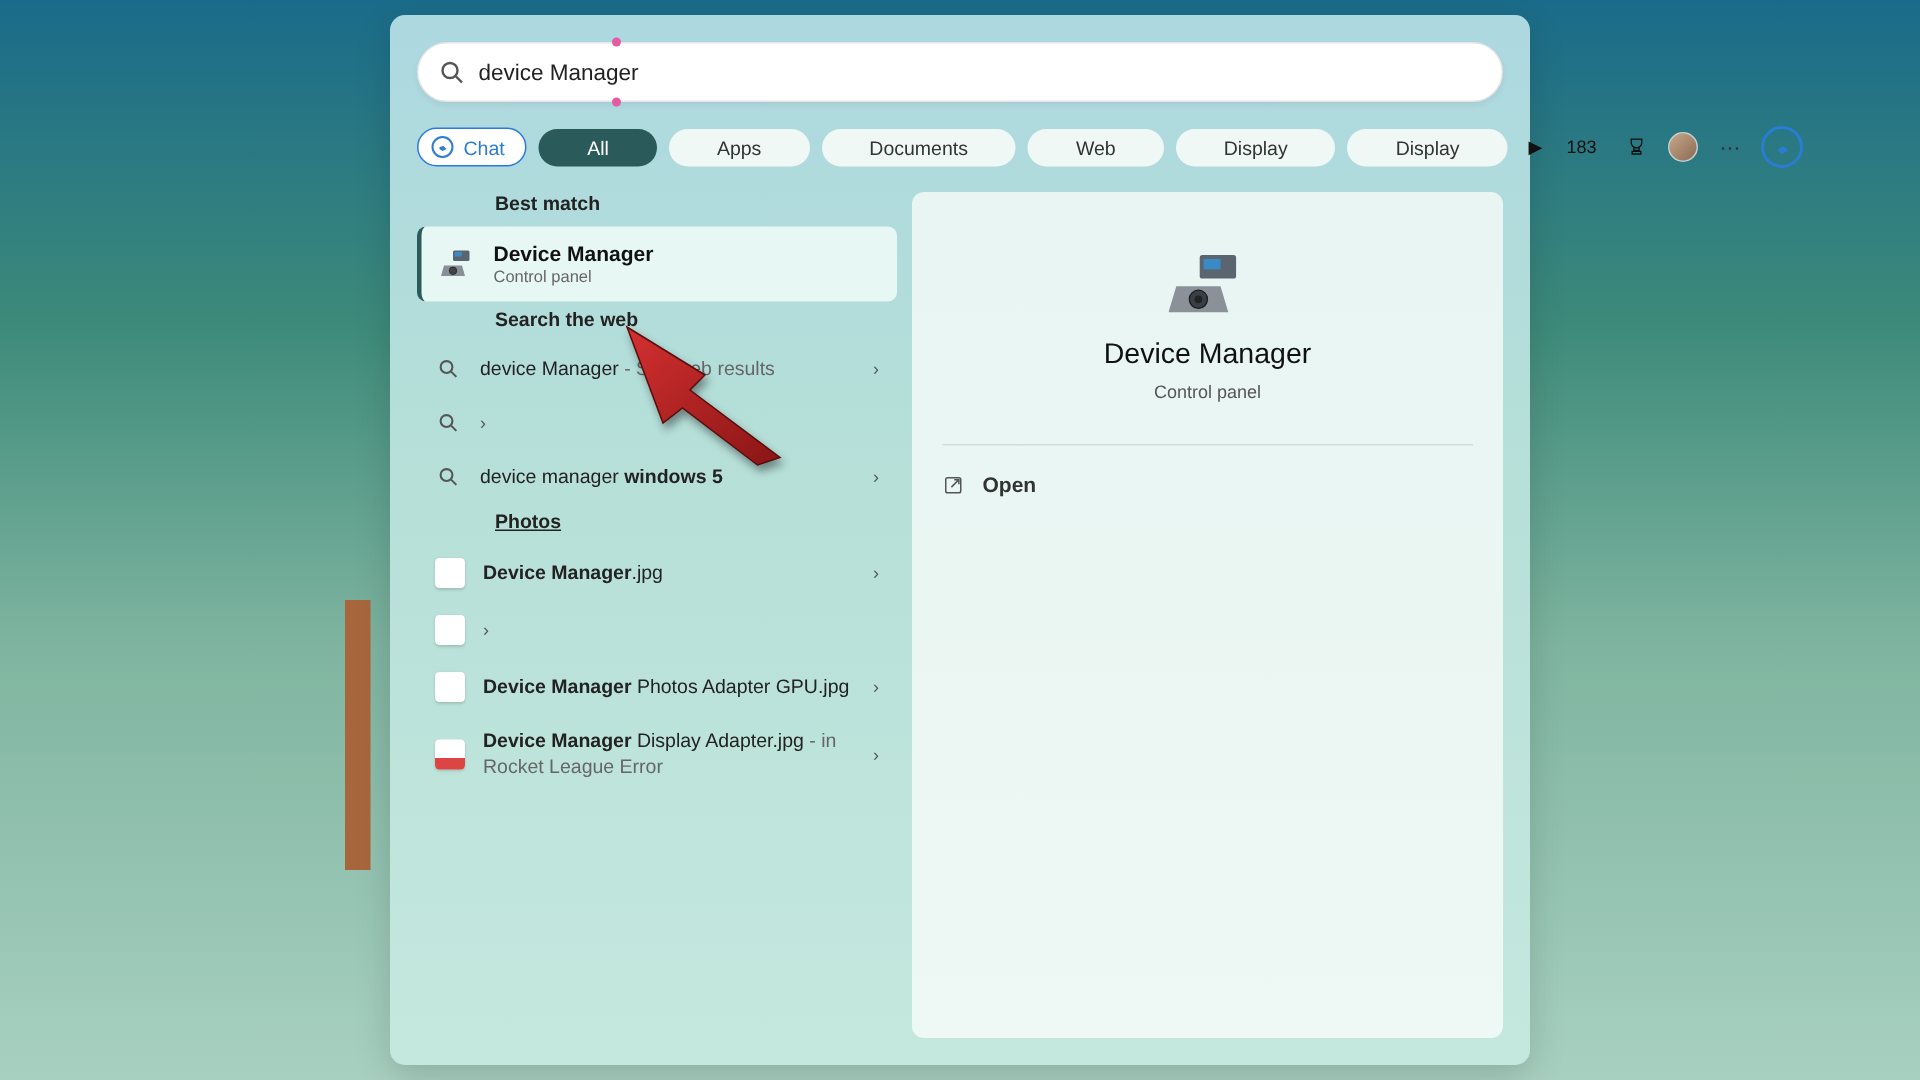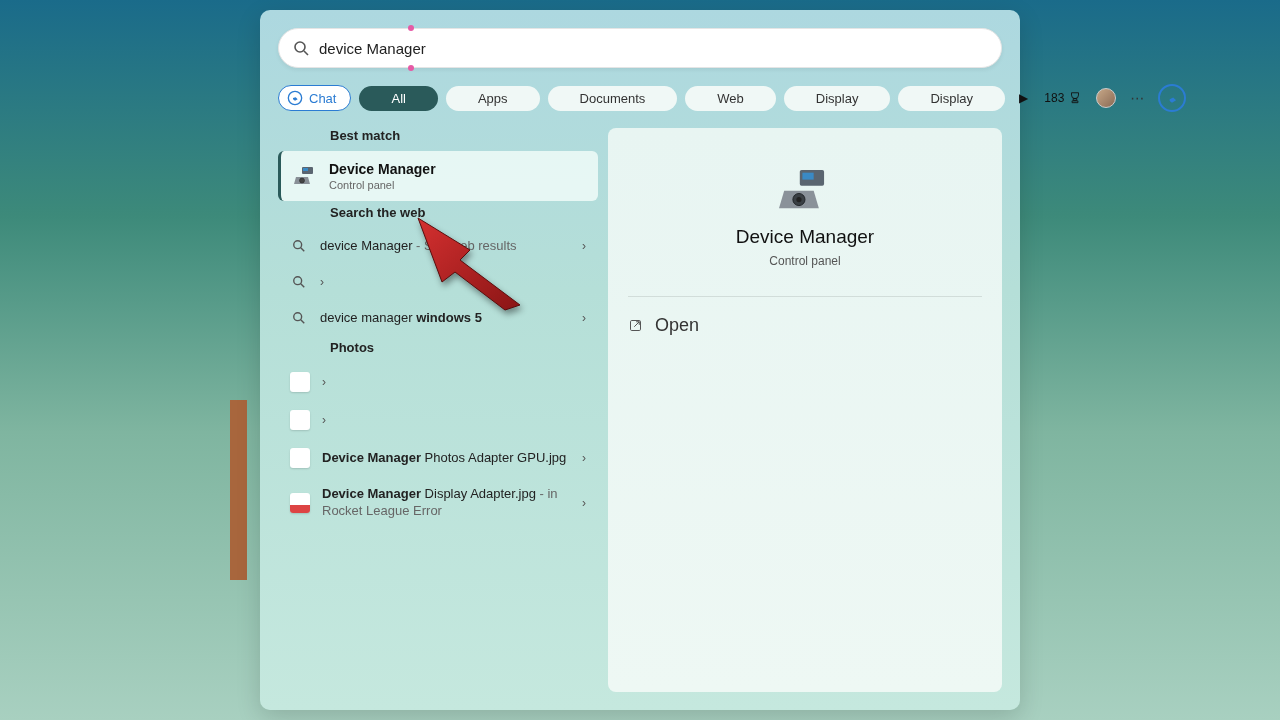--- a/index.html
+++ b/index.html
@@ -50,21 +50,21 @@
     padding: 5px 32px;
     font-size: 13px;
     color: #333;
     cursor: pointer;
     border: none;
   }
   .chip.chat { background:#fff; border:1.5px solid #2b7cd3; color:#2b7cd3; display:flex; align-items:center; gap:6px; padding:4px 14px 4px 8px;justify-content:center;}
   .chip.active { background:#2a5a5a; color:#fff; }
   .filter-spacer { flex:1; }
   .right-ctrls { display:flex; align-items:center; gap:14px; }
-  .points { font-size:12px; color:#111; display:flex; align-items:center; gap:4px;}
+  .points { font-size:12px; color:#111; display:flex; align-items:center; gap:20px;}
   .avatar { width:20px; height:20px; border-radius:50%; background:linear-gradient(135deg,#c7a888,#8a6a55); border:1px solid #ccc;}
   .dots { font-size:14px; color:#333; }
   .bing-circle { width:28px; height:28px; border:2px solid #2b7cd3; border-radius:50%; display:flex; align-items:center; justify-content:center;}
   .content {
     display:flex; gap:10px; margin-top:16px; height: calc(100% - 100px);
   }
   .left-col { width: 320px; overflow:hidden;}
   .right-col {
     flex:1; background: linear-gradient(180deg,#e8f5f2 0%, #eef8f4 100%);
     border-radius:8px; padding:20px; display:flex; flex-direction:column; align-items:center;
@@ -87,21 +87,21 @@
   .row-item .lead-icon { width:18px; height:18px; flex-shrink:0; display:flex; align-items:center; justify-content:center;}
   .row-item .txt { flex:1; font-size:13px; color:#222; line-height:1.3;}
   .row-item .txt .muted { color:#666; }
   .row-item .chev { color:#555; font-size:12px;}
   .thumb { width:20px; height:20px; background:#fff; border-radius:3px; box-shadow:0 1px 2px rgba(0,0,0,0.15); flex-shrink:0;}
   .thumb.red { background:linear-gradient(180deg,#fff 60%,#d44 60%);}
   .detail-icon { width:52px; height:44px; margin-top:20px; margin-bottom:14px;}
   .detail-title { font-size:19px; color:#111; font-weight:400;}
   .detail-sub { font-size:12px; color:#555; margin-top:6px;}
   .detail-divider { width:100%; height:1px; background:rgba(0,0,0,0.1); margin:28px 0 18px;}
-  .open-row { display:flex; align-items:center; gap:12px; align-self:flex-start; color:#333; font-size:18px; cursor:pointer;}
+  .open-row { display:flex; align-items:center; gap:12px; align-self:flex-start; color:#333; font-size:14px; cursor:pointer;font-weight:bold;}
   
   .arrow-annot {
     position:absolute; left:150px; top:200px; z-index:5; pointer-events:none;
   }
   .arrow-annot svg { filter: drop-shadow(2px 4px 3px rgba(0,0,0,0.4)); }
   .loupe { stroke:#555; stroke-width:1.6; fill:none;}
 </style>
 </head>
 <body>
 
@@ -193,24 +193,25 @@
         <span class="lead-icon">
             <svg width="14" height="14" viewBox="0 0 16 16">
               <circle class="loupe" cx="6.5" cy="6.5" r="4.5"></circle>
               <line class="loupe" x1="10" y1="10" x2="14" y2="14"></line>
             </svg>
           </span>
         <span class="txt"><span>device manager </span><b>windows 5</b></span>
         <span class="chev">›</span>
       </div>
 
-      <div class="section-h" style="">Photos</div>
+      <div class="section-h" style="text-decoration:underline;">Photos</div>
 
       <div class="row-item">
         <div class="thumb"></div>
+        <span class="txt"><b>Device Manager</b><span>.jpg</span></span>
         <span class="chev">›</span>
       </div>
       <div class="row-item">
         <div class="thumb"></div>
         <span class="chev">›</span>
       </div>
       <div class="row-item">
         <div class="thumb"></div>
         <span class="txt"><b>Device Manager</b><span> Photos Adapter GPU.jpg</span></span>
         <span class="chev">›</span>

